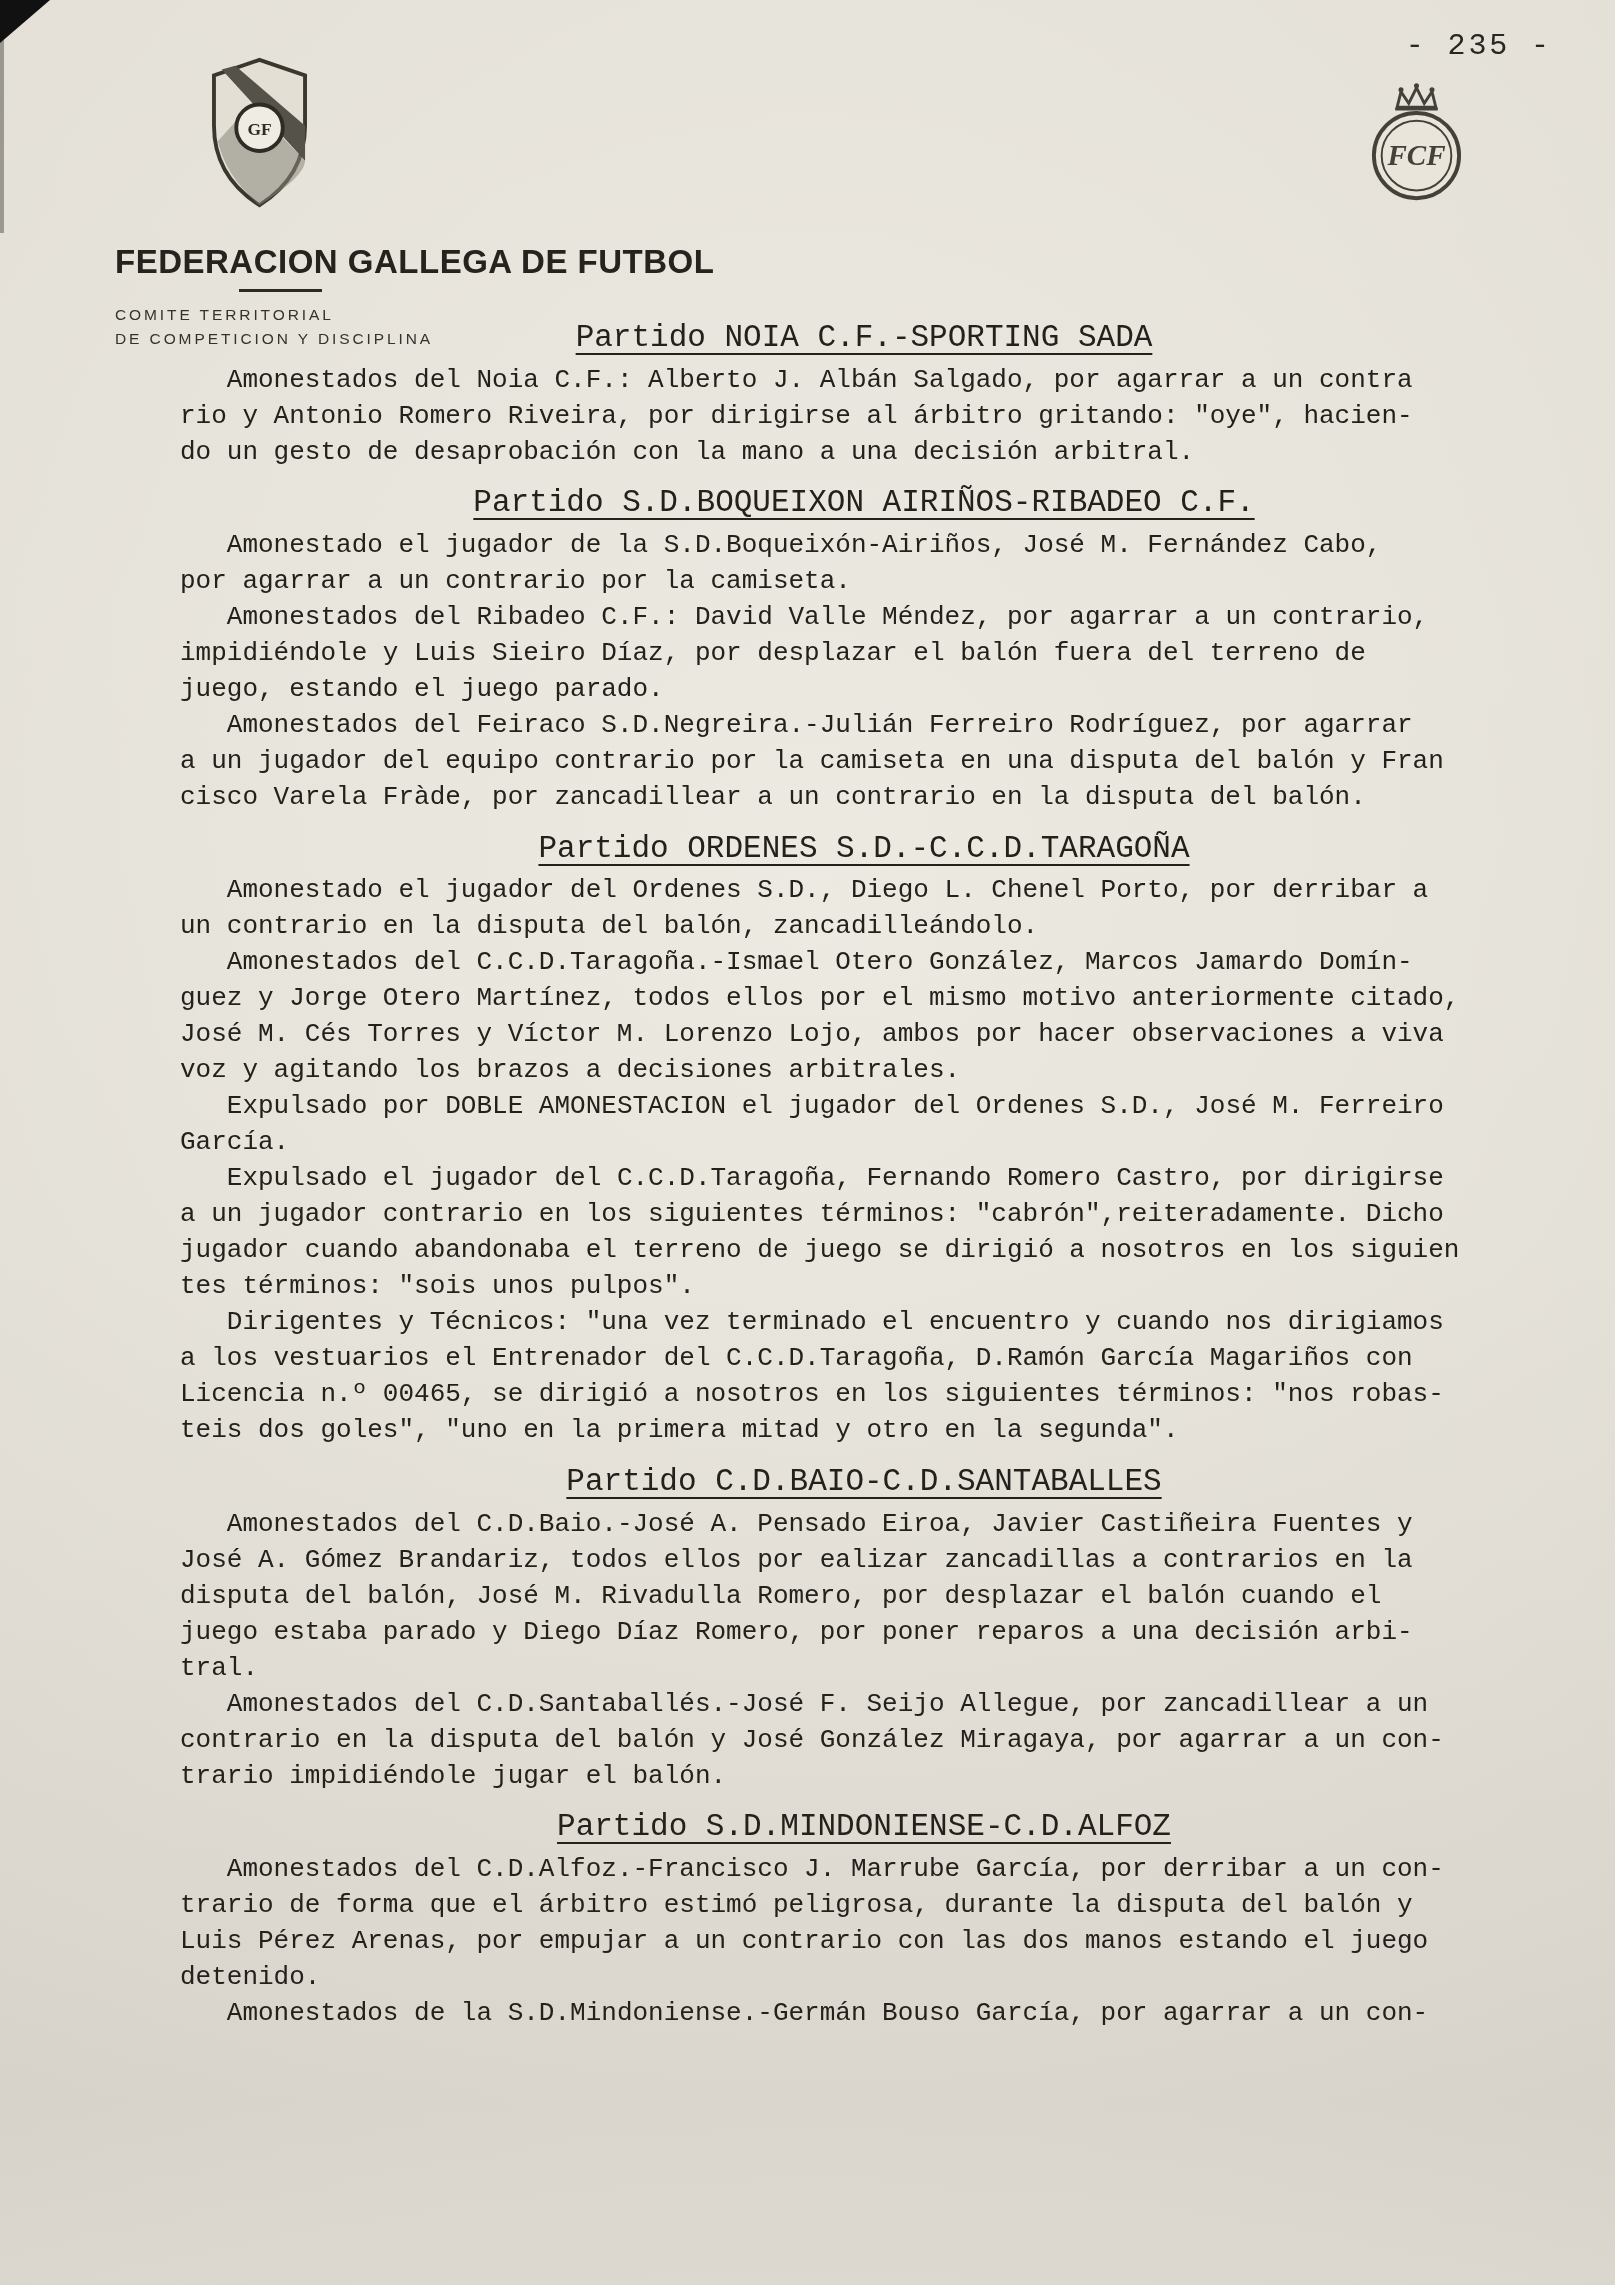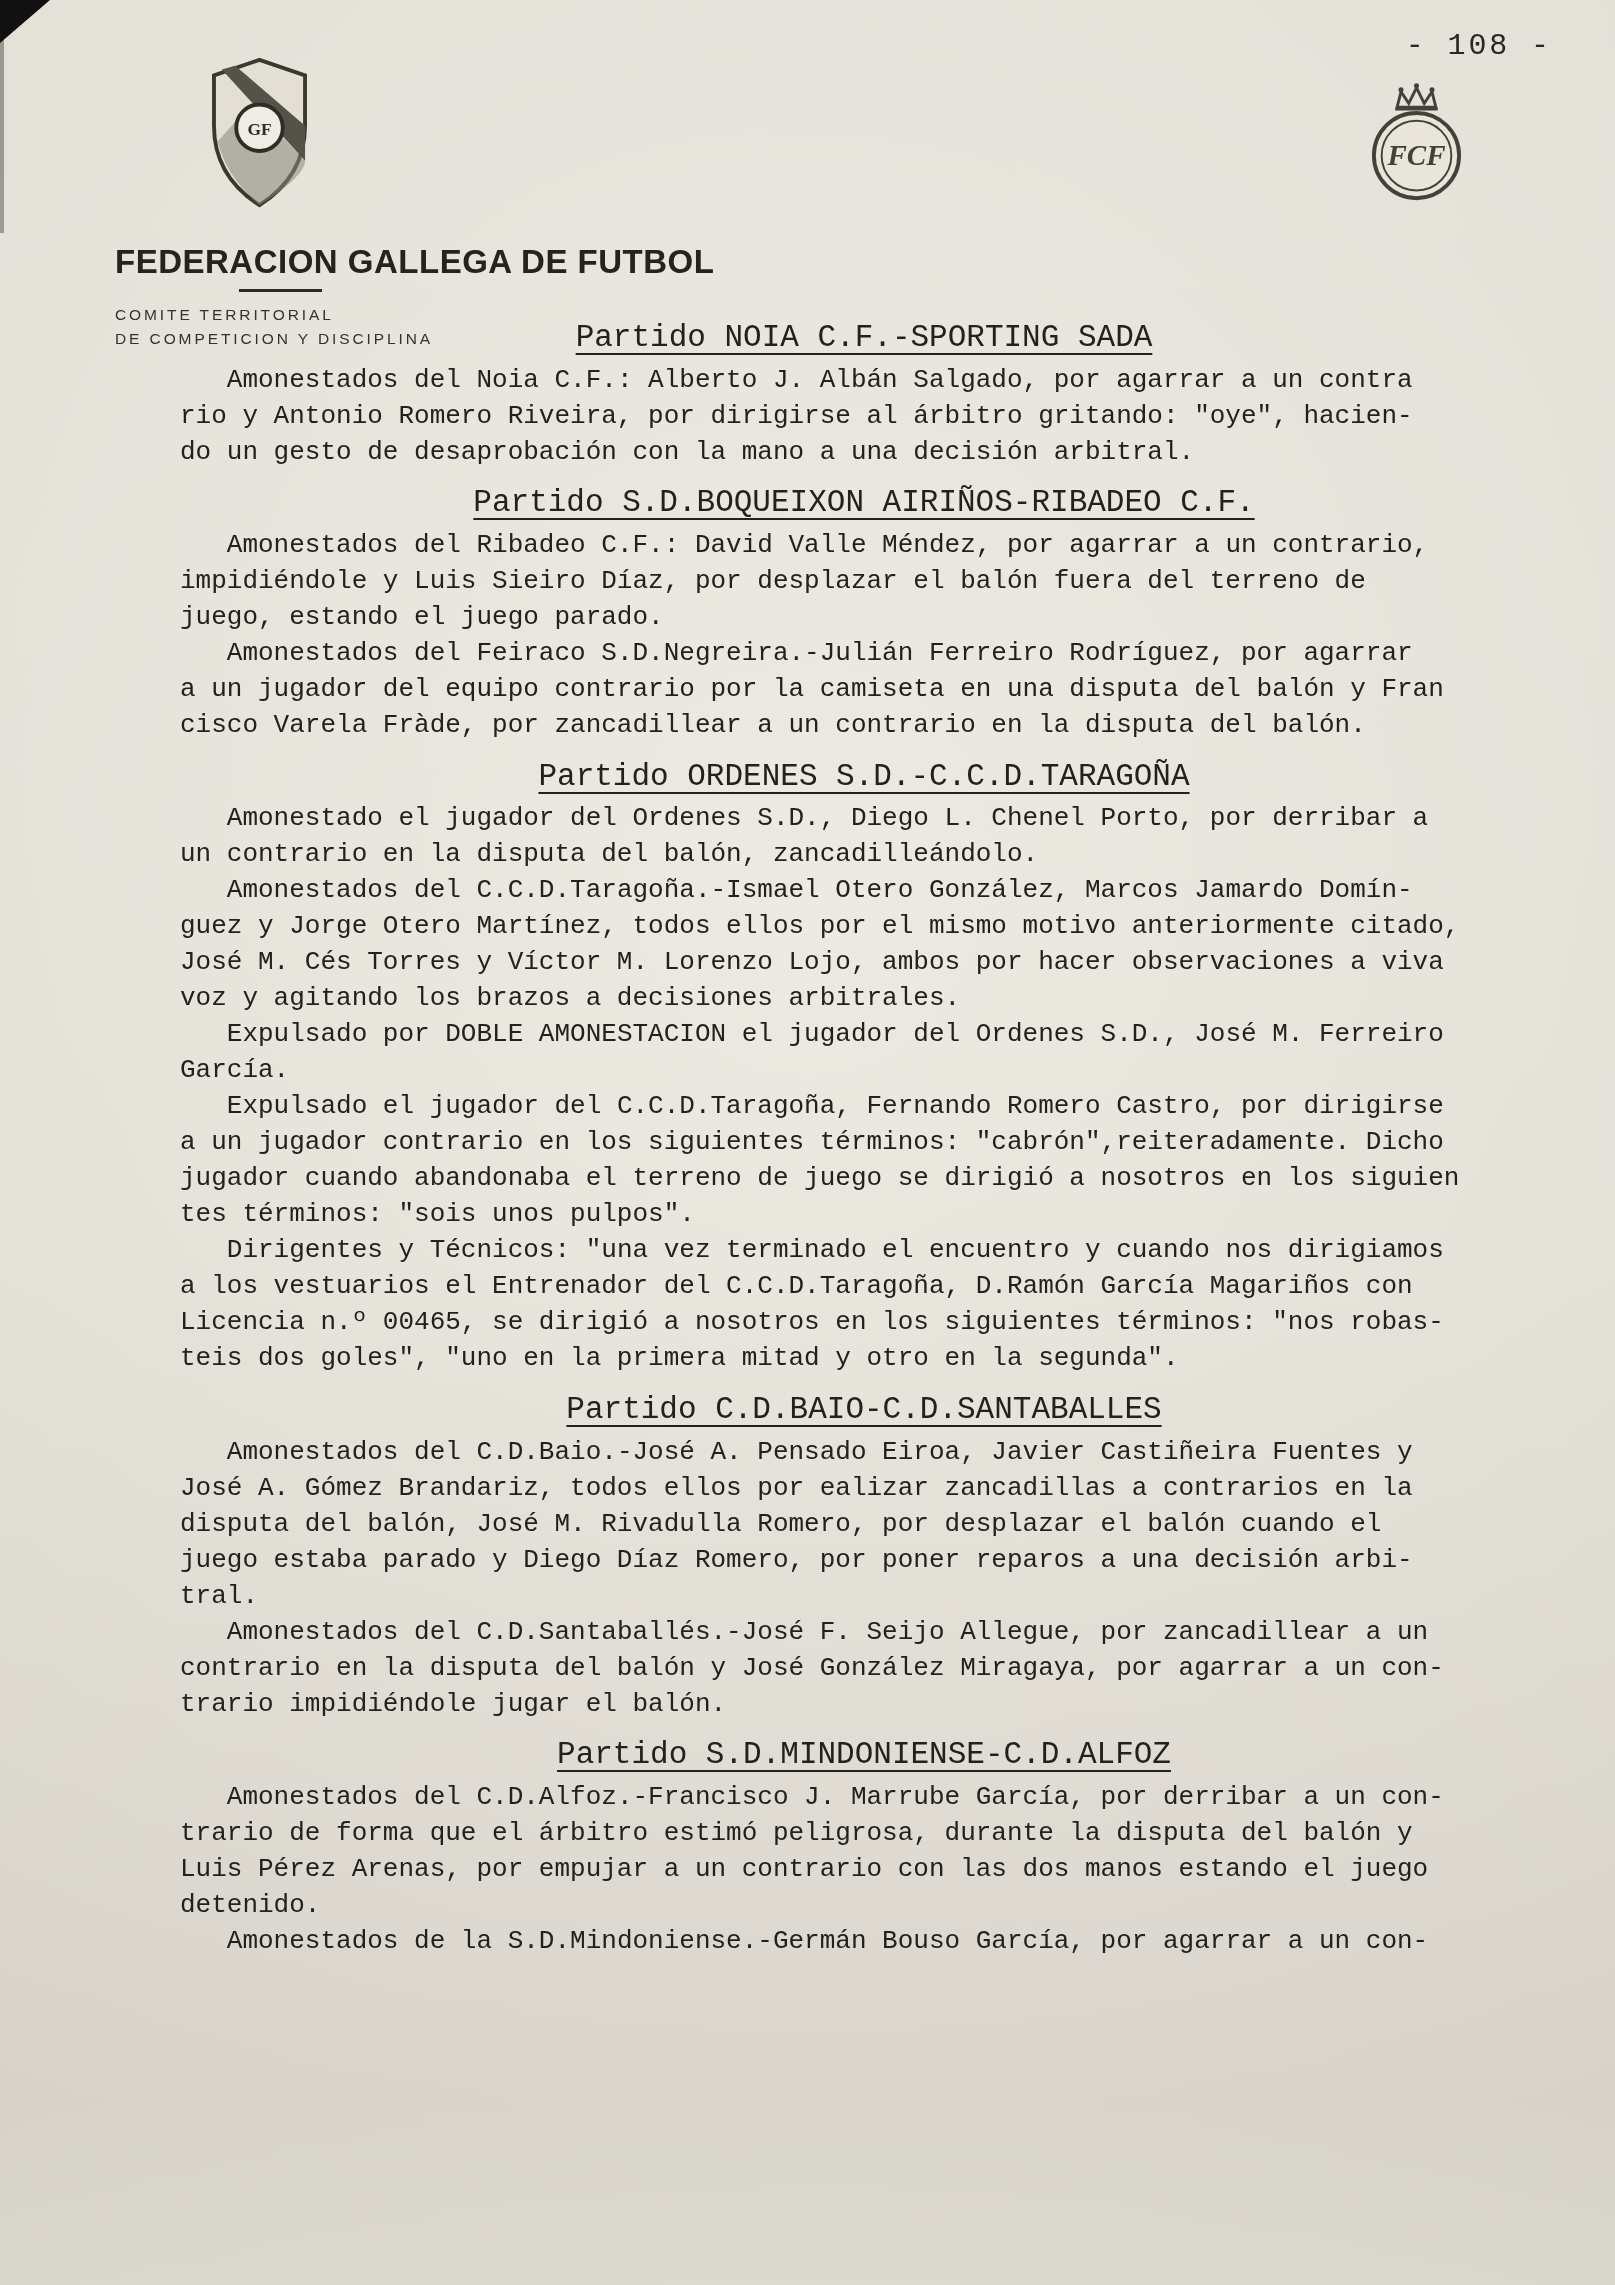--- a/index.html
+++ b/index.html
@@ -35,21 +35,21 @@
   .heading span{text-decoration:underline;text-underline-offset:6.8px;text-decoration-thickness:1.9px;}
   .para{margin:0;white-space:pre-wrap;}
 </style>
 </head>
 <body>
 
 <div class="paper-vignette"></div>
 <div class="corner-artifact"></div>
 <div class="edge-artifact"></div>
 
-<div class="page-number">- 108 -</div>
+<div class="page-number">- 235 -</div>
 
 <div class="crest-left">
   <svg width="103" height="155" viewBox="0 0 106 160">
     <path d="M53 4 L100 20 L100 72 Q100 124 53 154 Q6 124 6 72 L6 20 Z" fill="#e3dfd4" stroke="#3a372f" stroke-width="4"></path>
     <path d="M14 14 L100 108 L100 72 L28 10 Z" fill="#55524a"></path>
     <path d="M53 154 Q100 124 100 108 L44 50 L10 88 Q18 124 53 154 Z" fill="#8a867c" opacity="0.55"></path>
     <circle cx="53" cy="74" r="24" fill="#efece4" stroke="#2f2c26" stroke-width="4"></circle>
     <text x="53" y="82" text-anchor="middle" font-family="Liberation Serif, serif" font-size="18" fill="#2f2c26" font-weight="bold">GF</text>
   </svg>
 </div>
@@ -78,20 +78,22 @@
 
 <div class="document-body">
     <section>
       <h3 class="heading"><span>Partido NOIA C.F.-SPORTING SADA</span></h3>
       <p class="para">   Amonestados del Noia C.F.: Alberto J. Albán Salgado, por agarrar a un contra
 rio y Antonio Romero Riveira, por dirigirse al árbitro gritando: "oye", hacien-
 do un gesto de desaprobación con la mano a una decisión arbitral.</p>
     </section>
     <section>
       <h3 class="heading"><span>Partido S.D.BOQUEIXON AIRIÑOS-RIBADEO C.F.</span></h3>
+      <p class="para">   Amonestado el jugador de la S.D.Boqueixón-Airiños, José M. Fernández Cabo,
+por agarrar a un contrario por la camiseta.</p>
       <p class="para">   Amonestados del Ribadeo C.F.: David Valle Méndez, por agarrar a un contrario,
 impidiéndole y Luis Sieiro Díaz, por desplazar el balón fuera del terreno de
 juego, estando el juego parado.</p>
     </section>
     <section>
       <p class="para">   Amonestados del Feiraco S.D.Negreira.-Julián Ferreiro Rodríguez, por agarrar
 a un jugador del equipo contrario por la camiseta en una disputa del balón y Fran
 cisco Varela Fràde, por zancadillear a un contrario en la disputa del balón.</p>
     </section>
     <section>

